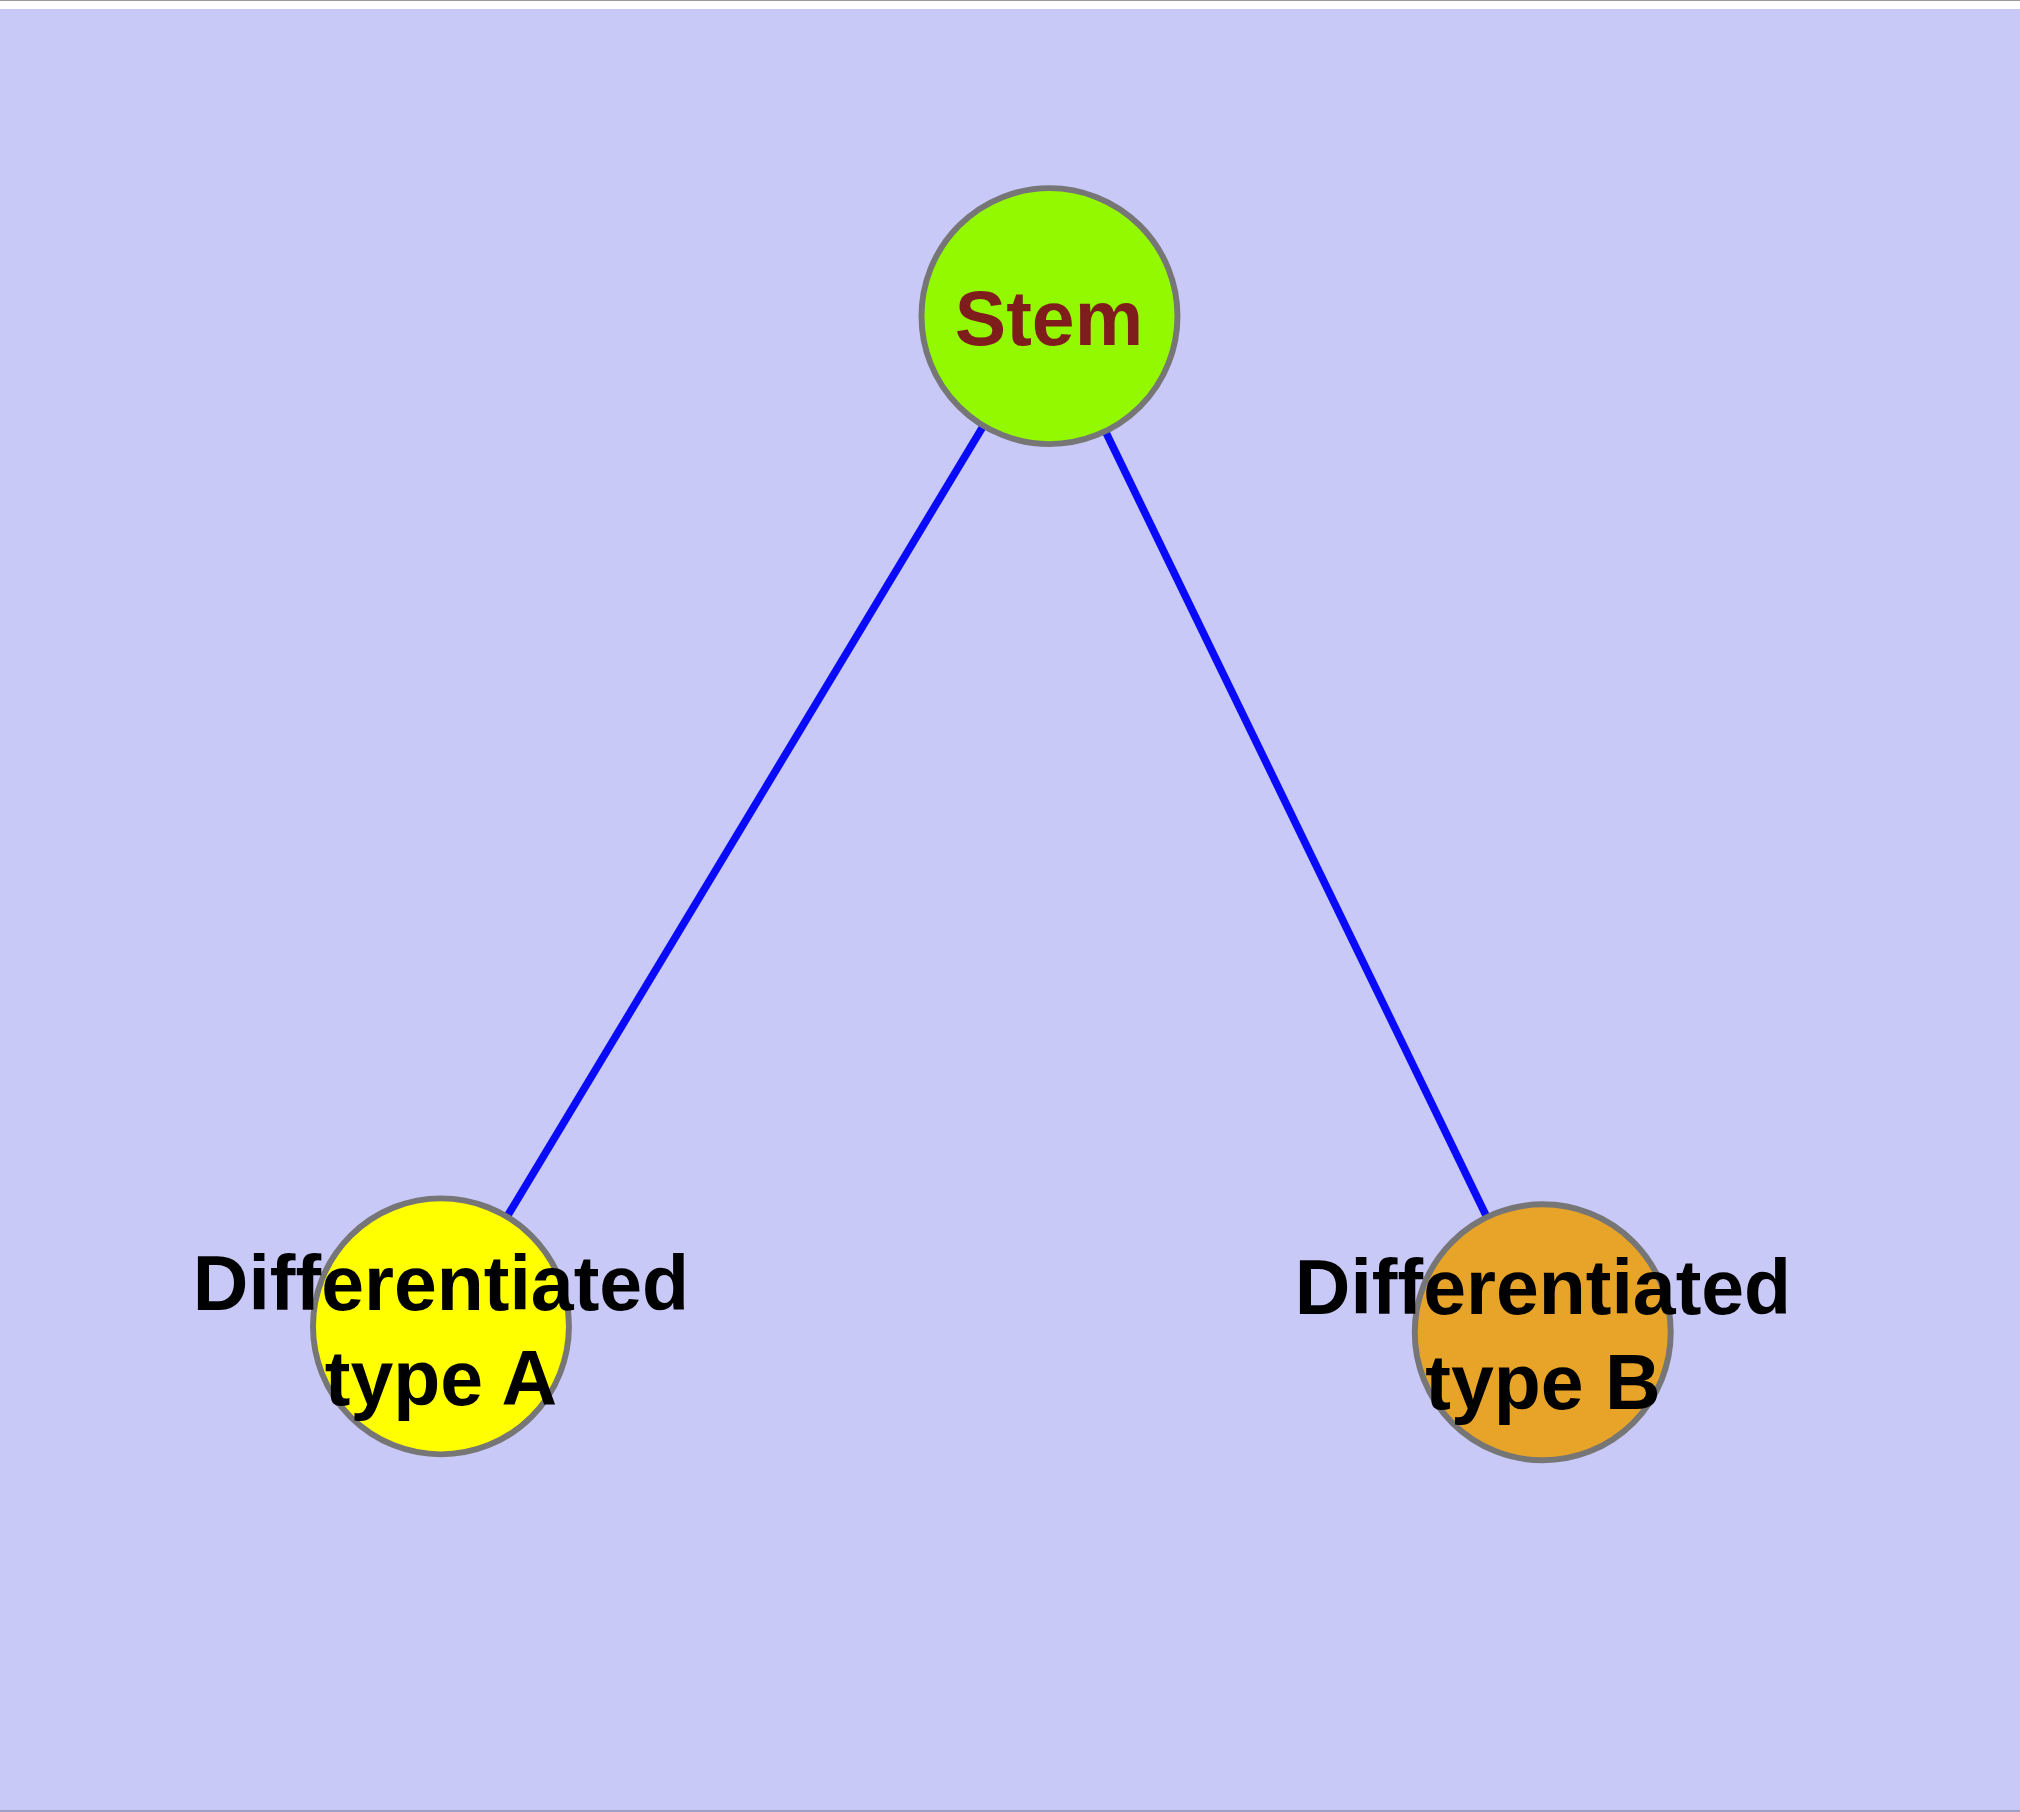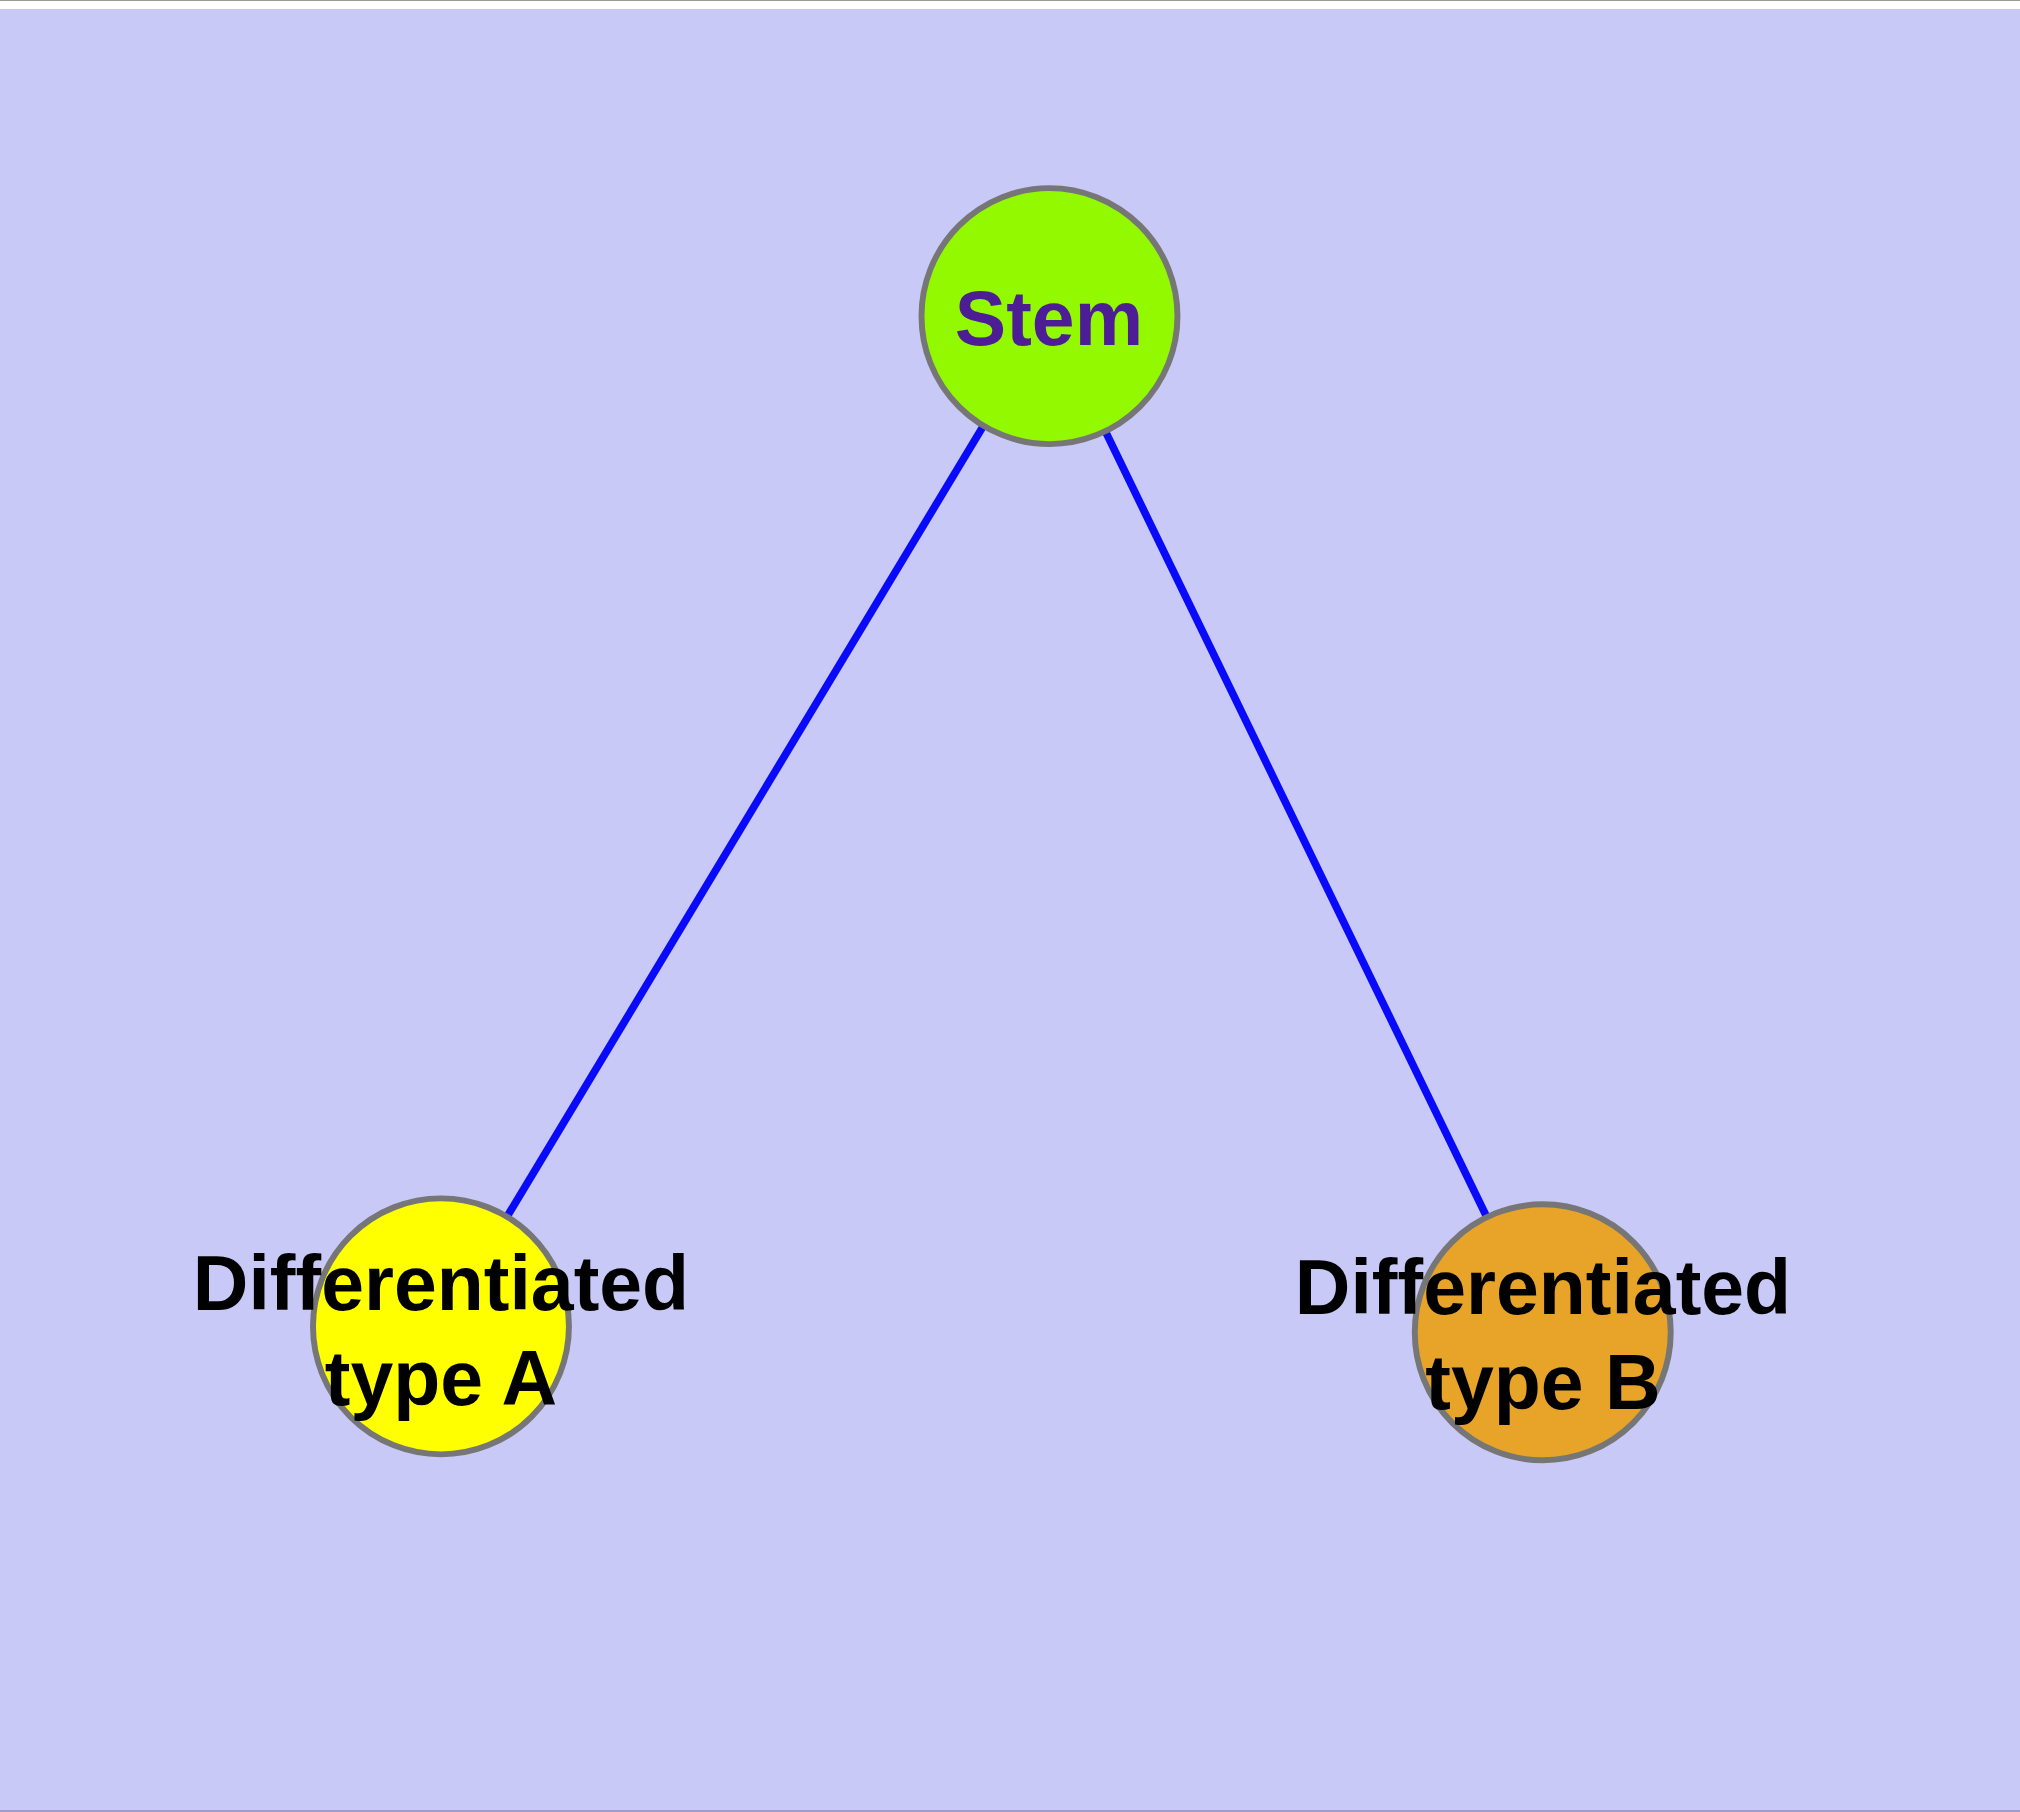--- a/index.html
+++ b/index.html
@@ -64,21 +64,21 @@
   <svg id="graph-svg" width="2021" height="1812" viewBox="0 0 2384 2138">
 
     <line class="node-edge" x1="1238" y1="373" x2="520" y2="1565" stroke="#0A0AFA"></line>
     <line class="node-edge" x1="1238" y1="373" x2="1820" y2="1572" stroke="#0A0AFA"></line>
 
     <circle class="node-circle" cx="1238" cy="373" r="151" fill="#93F900" stroke="#767676"></circle>
     <circle class="node-circle" cx="520" cy="1565" r="151" fill="#FFFF00" stroke="#767676"></circle>
     <circle class="node-circle" cx="1820" cy="1572" r="151" fill="#E8A428" stroke="#767676"></circle>
   </svg>
 
-  <div class="node-label" style="left: 1049px; top: 318px; color: #4c1d95;">Stem</div>
+  <div class="node-label" style="left: 1049px; top: 318px; color: #7f1d1d;">Stem</div>
 
   <div class="node-label" style="left: 441px; top: 1331px; color: rgb(0, 0, 0);">Differentiated
 type A</div>
 
   <div class="node-label" style="left: 1543px; top: 1335px; color: rgb(0, 0, 0);">Differentiated
 type B</div>
 
   <div class="top-strip"></div>
   <div class="bottom-strip"></div>
 </div>

